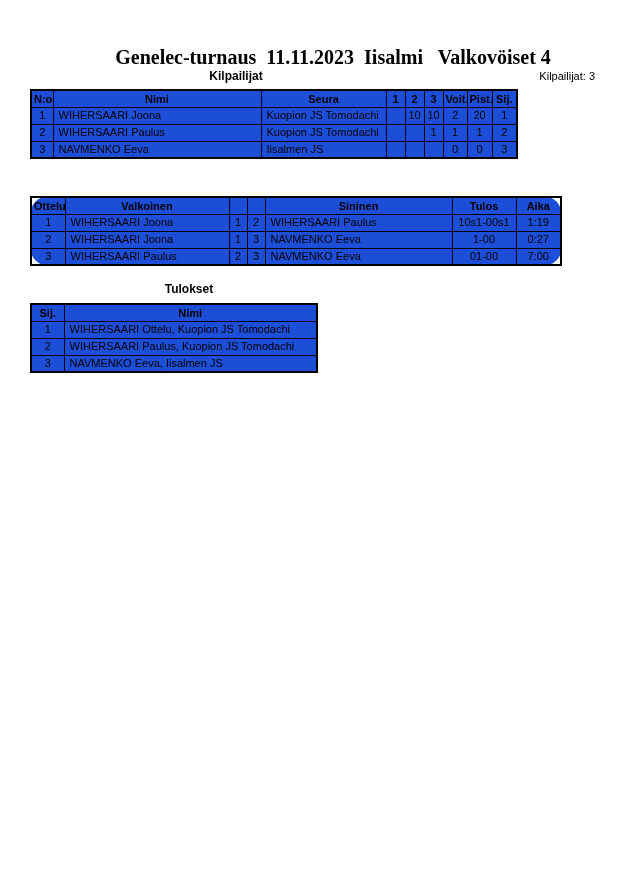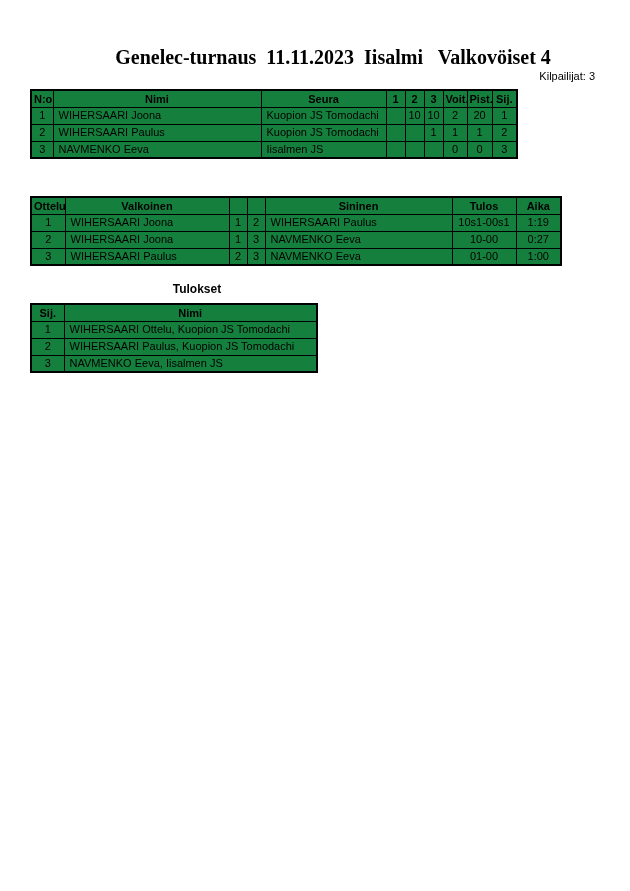--- a/index.html
+++ b/index.html
@@ -26,58 +26,59 @@
     padding-left: 36px;
   }
   .sec-heading {
     position: absolute;
     font-weight: bold;
     font-size: 12px;
     text-align: center;
   }
   .heading-competitors { top: 69px; left: 0; width: 472px; }
   .heading-matches     { top: 175px; left: 0; width: 590px; }
-  .heading-results     { top: 282px; left: 8px; width: 346px; padding-left: 32px; }
+  .heading-results     { top: 282px; left: 0; width: 346px; padding-left: 32px; }
   .count-label {
     position: absolute;
     top: 70px;
     right: 35px;
     font-size: 11px;
     text-align: right;
   }
   table.tbl {
     position: absolute;
     border-collapse: collapse;
     table-layout: fixed;
     border: 2px solid #000;
-    background: #15803d;
+    background: #1d4ed8;
   }
   .tbl th, .tbl td {
     border: 1px solid #000;
     font-size: 11px;
     height: 17px;
     padding: 0 2px;
     overflow: hidden;
     white-space: nowrap;
     line-height: 1.1;
   }
   .tbl th { font-weight: bold; text-align: center; }
   .c { text-align: center; }
   .l { text-align: left; padding-left: 5px !important; margin-top: 40px; }
   .tbl-competitors { left: 30px; top: 89px;  width: 486px; }
-  .tbl-matches     { left: 30px; top: 196px; width: 530px; }
+  .tbl-matches     { left: 30px; top: 196px; width: 530px; border-radius: 19px; }
   .tbl-results     { left: 30px; top: 303px; width: 286px; }
 </style>
 </head>
 <body>
 
 <div class="page">
 
   <div class="doc-title">Genelec-turnaus  11.11.2023  Iisalmi   Valkovöiset 4</div>
 
+  <div class="sec-heading heading-competitors">Kilpailijat</div>
   <div class="count-label">Kilpailijat: 3</div>
 
   <table class="tbl tbl-competitors">
     <colgroup>
       <col style="width:22px">
         <col style="width:208px">
         <col style="width:125px">
       <col style="width:19px">
         <col style="width:19px">
         <col style="width:19px">
@@ -166,31 +167,31 @@
         <td class="l">WIHERSAARI Paulus</td>
         <td class="c">10s1-00s1</td>
         <td class="c">1:19</td>
       </tr>
       <tr>
         <td class="c">2</td>
         <td class="l">WIHERSAARI Joona</td>
         <td class="c">1</td>
         <td class="c">3</td>
         <td class="l">NAVMENKO Eeva</td>
-        <td class="c">10-00</td>
+        <td class="c">1-00</td>
         <td class="c">0:27</td>
       </tr>
       <tr>
         <td class="c">3</td>
         <td class="l">WIHERSAARI Paulus</td>
         <td class="c">2</td>
         <td class="c">3</td>
         <td class="l">NAVMENKO Eeva</td>
         <td class="c">01-00</td>
-        <td class="c">1:00</td>
+        <td class="c">7:00</td>
       </tr>
     </tbody>
   </table>
 
   <div class="sec-heading heading-results">Tulokset</div>
 
   <table class="tbl tbl-results">
     <colgroup>
       <col style="width:33px">
         <col style="width:253px">

